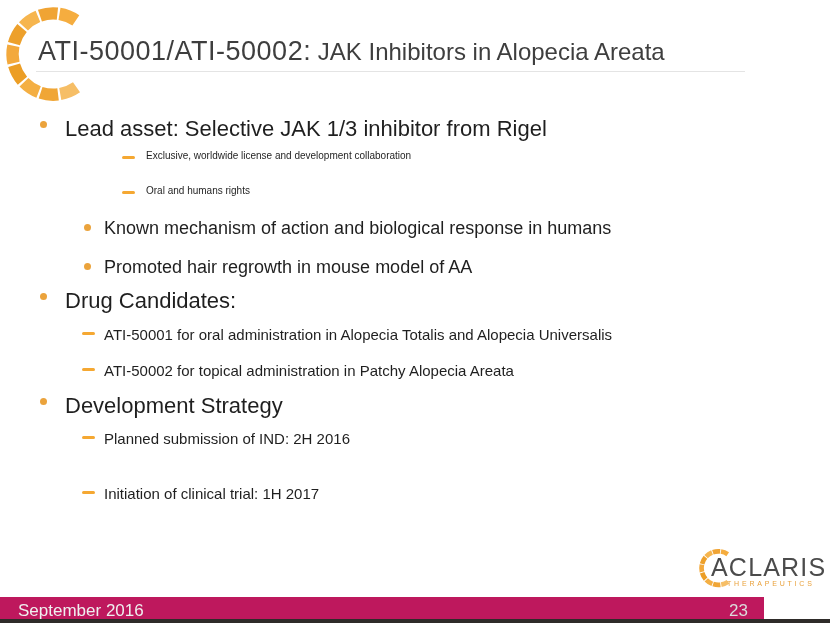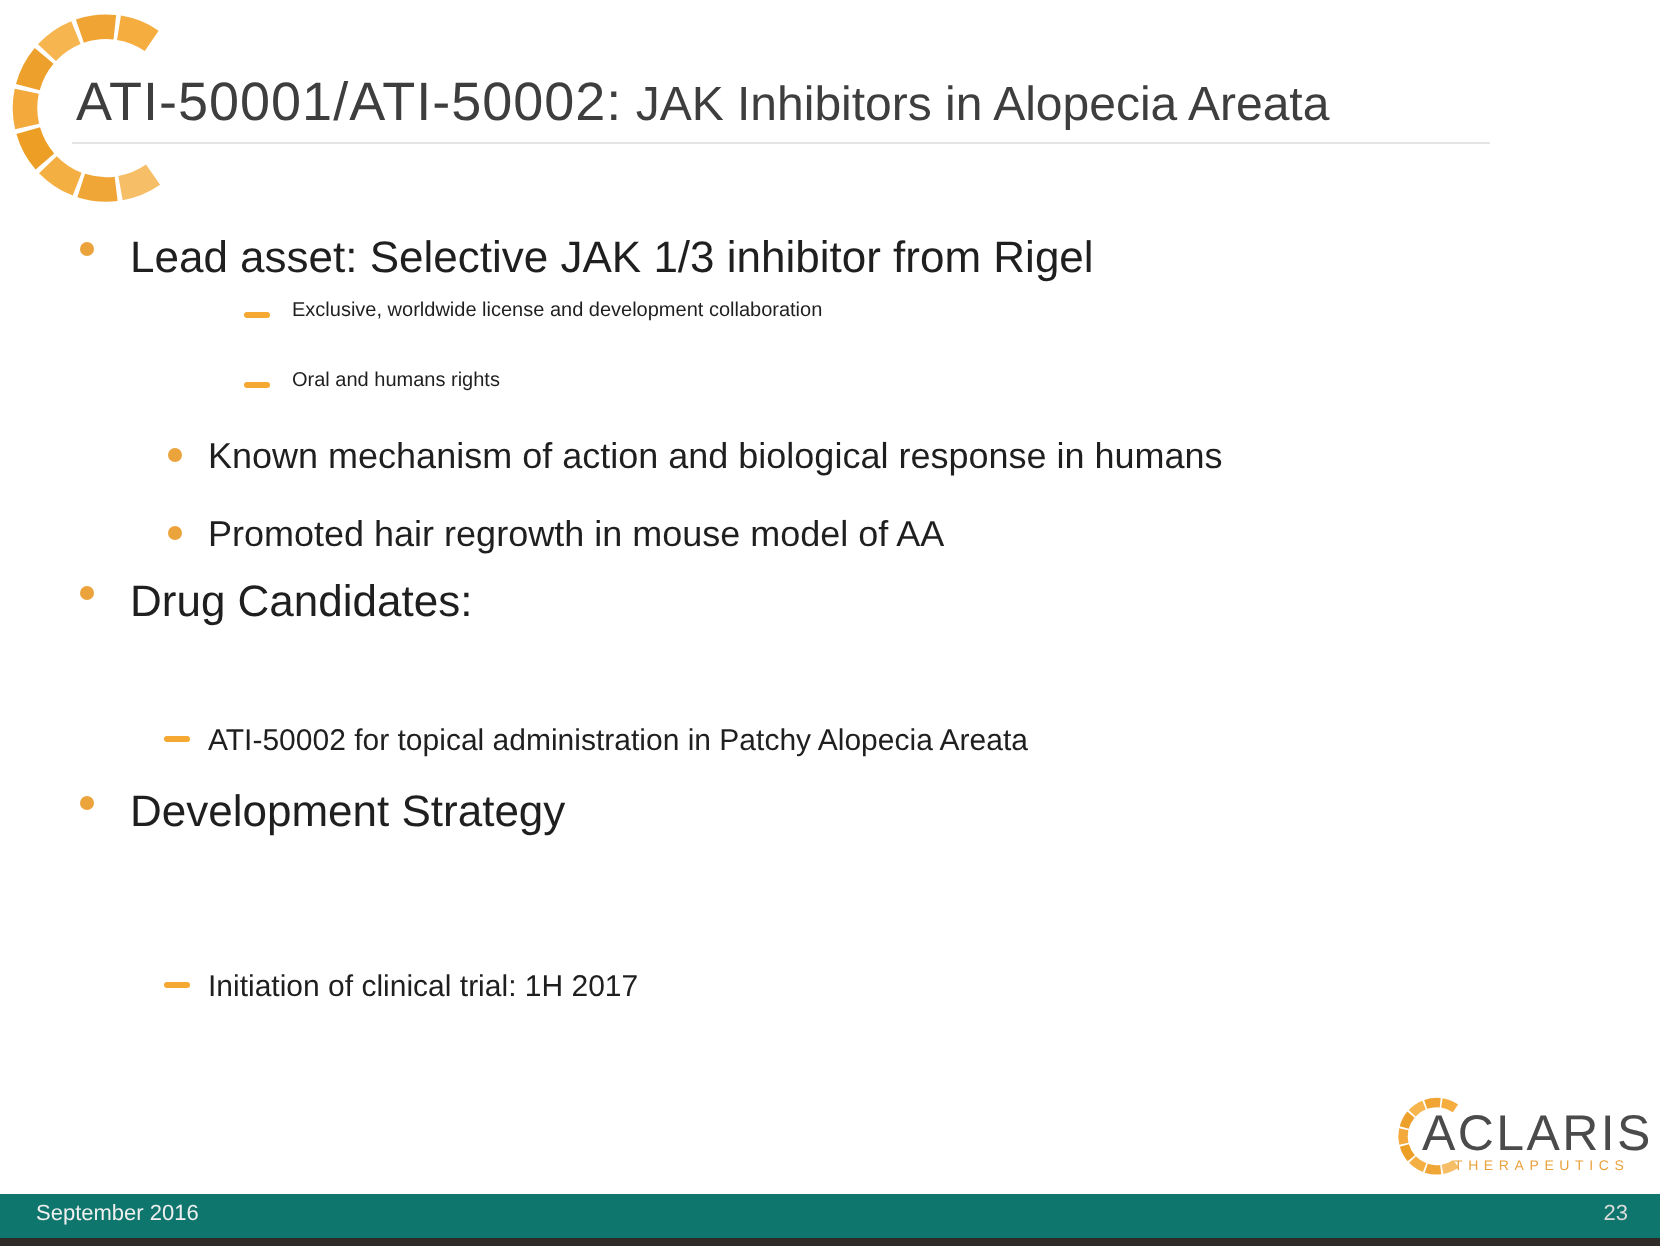--- a/index.html
+++ b/index.html
@@ -73,24 +73,24 @@
   }
   .bottom-logo .tagline {
     position:absolute; left:29px; top:33px;
     font-size:7px; letter-spacing:2.8px;
     color:#E9A13B;
   }
 
   
   .footer-bar {
     position:absolute; left:0; top:597px;
-    width:830px; height:22px;
-    background:#0f766e;
+    width:764px; height:22px;
+    background:#be185d;
     color:#EFEFEF;
-    font-size:11px;
+    font-size:17px;
   }
   .footer-bar .date {
     position:absolute; left:18px; top:4px;
   }
   .footer-bar .page {
     position:absolute; right:16px; top:4px;
     color:#DBDBDB;
   }
   .bottom-strip {
     position:absolute; left:0; top:619px;
@@ -145,31 +145,39 @@
   <div class="item l2round" style="top:257px">
     <span class="marker dot"></span>
     <span>Promoted hair regrowth in mouse model of AA</span>
   </div>
 
   <div class="item l1" style="top:288px">
     <span class="marker dot"></span>
     <span>Drug Candidates:</span>
   </div>
 
+  <div class="item l2dash" style="top:326px">
+    <span class="marker dash"></span>
+    <span>ATI-50001 for oral administration in Alopecia Totalis and Alopecia Universalis</span>
+  </div>
 
   <div class="item l2dash" style="top:362px">
     <span class="marker dash"></span>
     <span>ATI-50002 for topical administration in Patchy Alopecia Areata</span>
   </div>
 
   <div class="item l1" style="top:393px">
     <span class="marker dot"></span>
     <span>Development Strategy</span>
   </div>
 
+  <div class="item l2dash" style="top:430px">
+    <span class="marker dash"></span>
+    <span>Planned submission of IND: 2H 2016</span>
+  </div>
 
   <div class="item l2dash" style="top:485px">
     <span class="marker dash"></span>
     <span>Initiation of clinical trial: 1H 2017</span>
   </div>
 
   <div class="bottom-logo">
     <svg class="arc" viewBox="0 0 110 110">
       <g fill="none" stroke-width="12">
         <path d="M 76.7 89.2 A 43 43 0 0 1 59.5 96.3" stroke="#F6BE66"></path>

